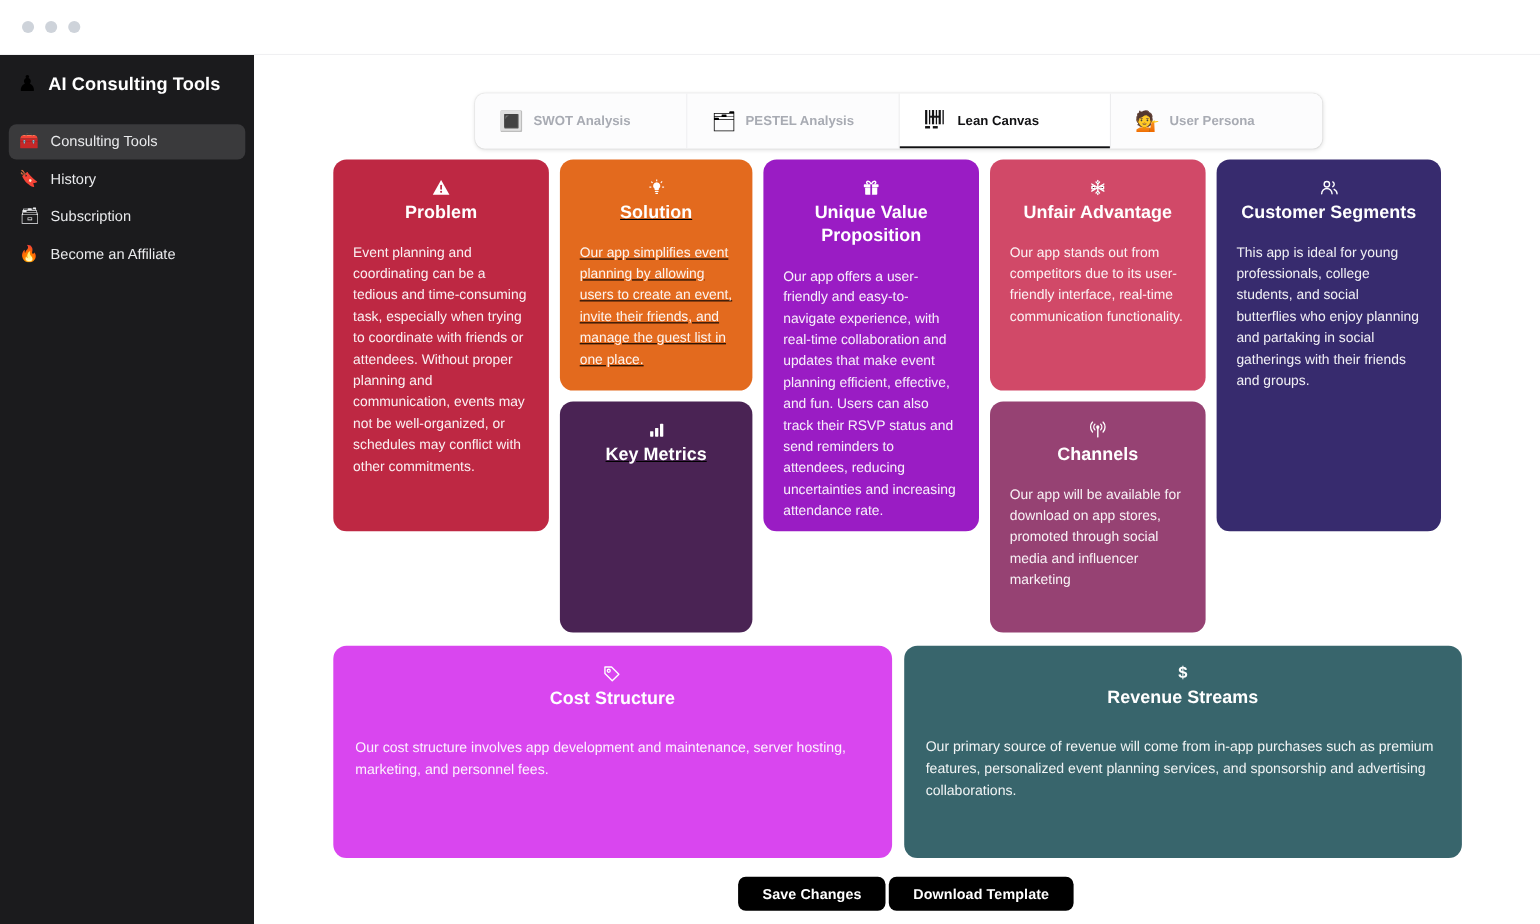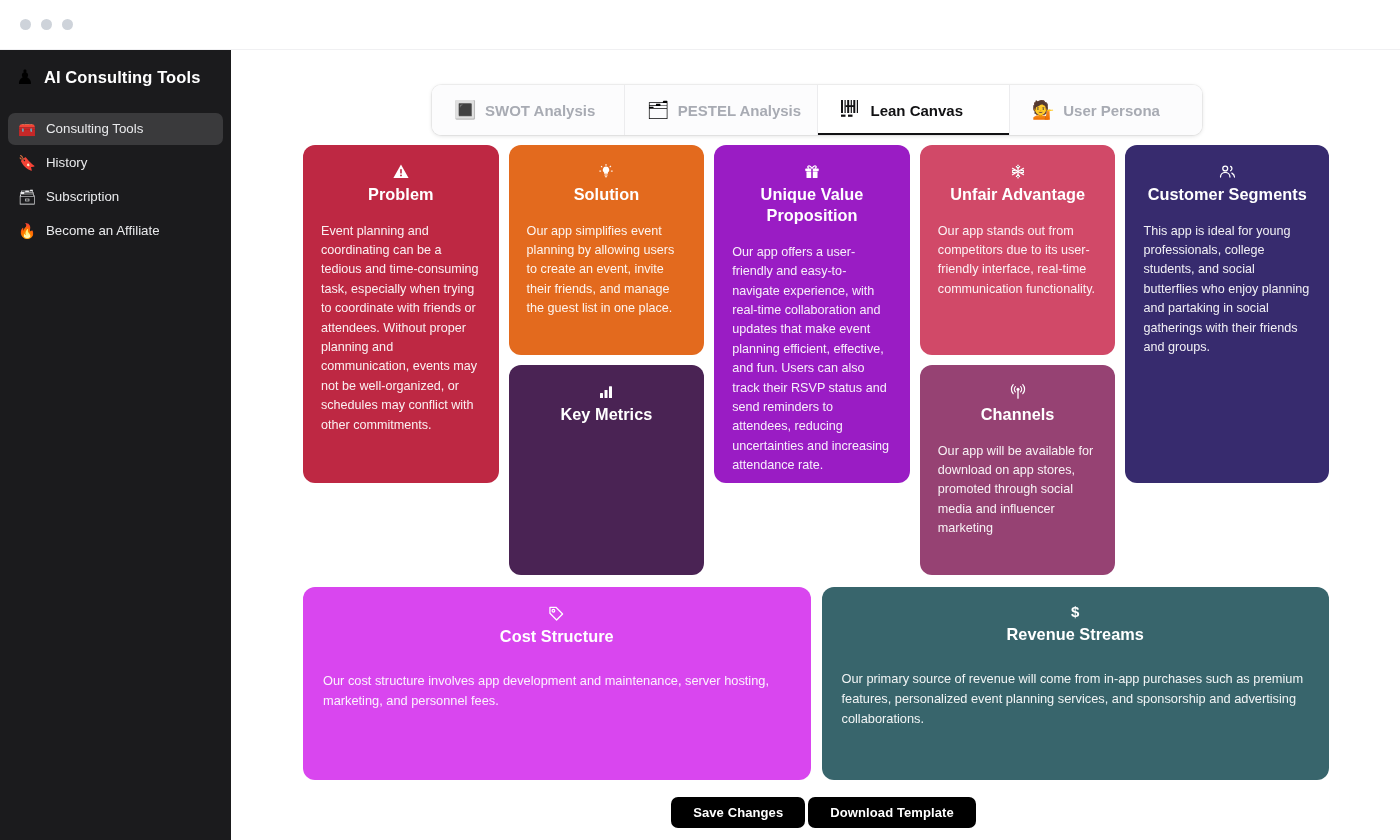--- a/index.html
+++ b/index.html
@@ -55,31 +55,31 @@
     padding-left: 22px; cursor: pointer; position: relative;
     border-right: 1px solid #ececee; background: #fcfcfd;
   }
   .tab:last-child { border-right: none; }
   .tab.active { background: #ffffff; }
   .tab.active::after {
     content: ""; position: absolute; left: 0; right: 0; bottom: 0;
     height: 2.5px; background: #111113;
   }
   .tab-ico { font-size: 18px; line-height: 1; width: 20px; text-align:center; }
-  .tab-label { font-size: 15px; font-weight: bold; color: #a8abb3; white-space: nowrap; }
+  .tab-label { font-size: 12px; font-weight: bold; color: #a8abb3; white-space: nowrap; }
   .tab.active .tab-label { color: #111113; }
 
   
   .canvas {
     position: absolute; top: 95px; left: 72px; width: 1026px; height: 430px;
     display: flex; gap: 10px;
   }
   .col { display: flex; flex-direction: column; gap: 10px; }
   .col-1 { width: 196px; }
-  .col-2 { width: 196px; }
+  .col-2 { width: 175px; text-decoration: underline; }
   .col-3 { width: 196px; }
   .col-4 { width: 196px; }
   .col-5 { width: 204px; }
 
   .card {
     border-radius: 12px; padding: 17px 18px 18px 18px;
     color: #ffffff; overflow: hidden;
   }
   .card-ico {
     display: block; text-align: center; font-size: 15px;

